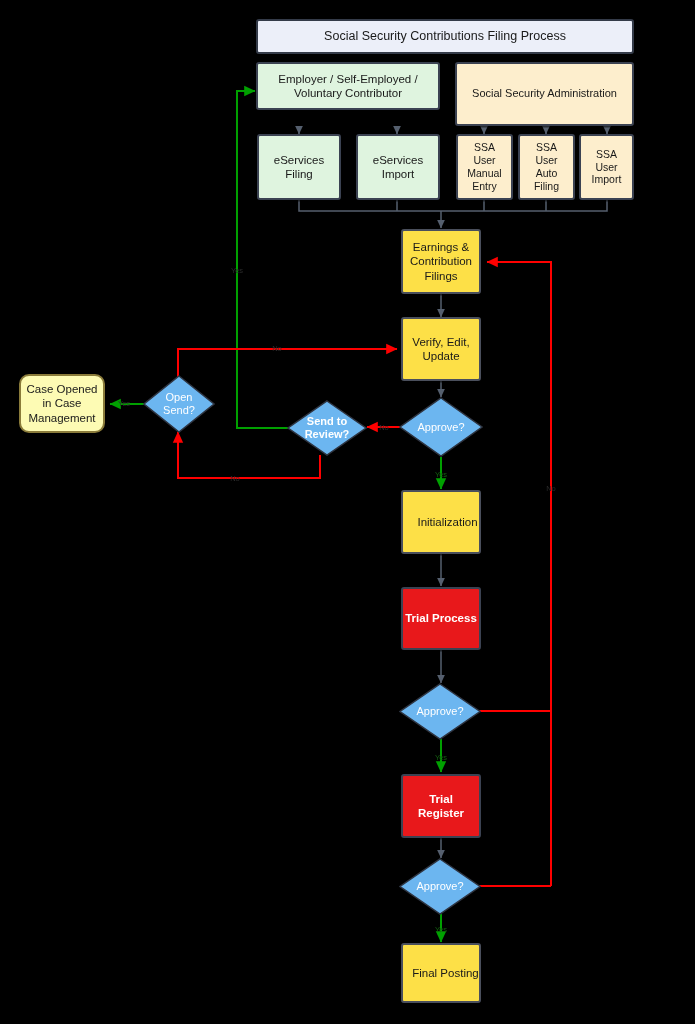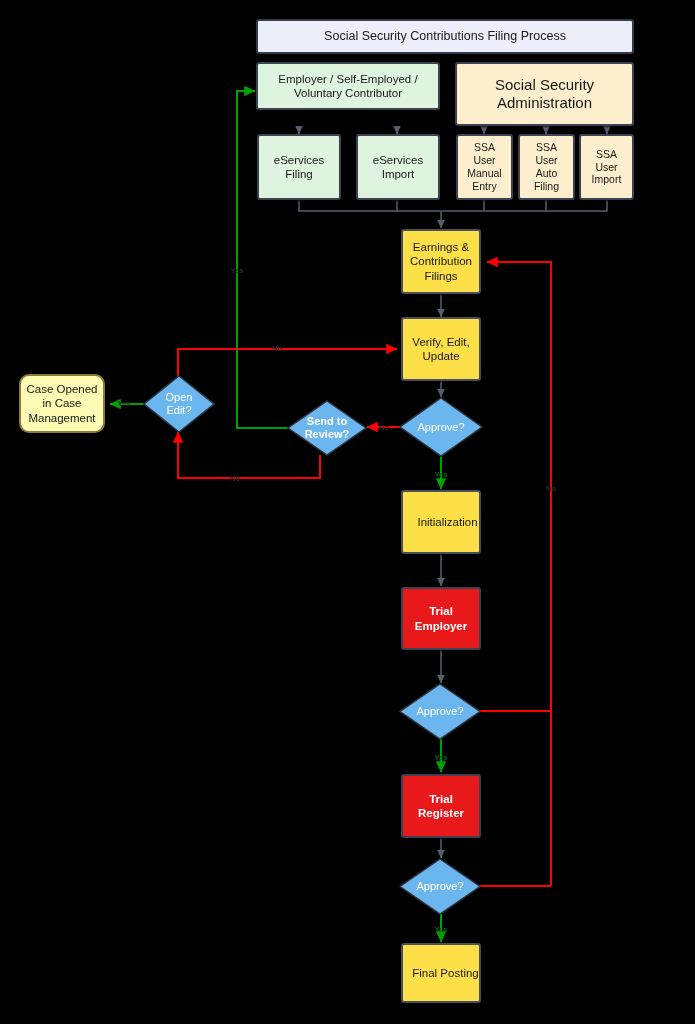--- a/index.html
+++ b/index.html
@@ -49,21 +49,21 @@
     border-color: #343b49;
   }
   .green-node {
     background: #dff4df;
     border-color: #3b4252;
     font-size: 11.5px;
   }
   .cream-node {
     background: #fdeecd;
     border-color: #3b4252;
-    font-size: 15px;
+    font-size: 11px;
   }
   .pink-node {
     background: #fde047;
     border-color: #4a4f5c;
     font-size: 11.5px;
   }
   .red-node {
     background: #e8181b;
     border-color: #3b4252;
     color: #ffffff;
@@ -96,21 +96,21 @@
     color: #ffffff;
     font-size: 11px;
     line-height: 1.18;
     white-space: pre-line;
     z-index: 1;
   }
   .edge-label {
     position: absolute;
     font-size: 7.5px;
     color: #2b2b2b;
-    font-weight: bold;
+    font-weight: normal;
     z-index: 4;
     white-space: nowrap;
     transform: translate(-50%, -50%);
   }
 </style>
 </head>
 <body>
 
 <div id="canvas">
 
@@ -230,30 +230,30 @@
     </svg>
     <div class="dlabel">Send to
 Review?</div>
   </div>
 
   <div class="diamond" style="left:143px; top:375px; width:72px; height:58px;">
     <svg class="dshape" viewBox="0 0 72 58">
       <polygon points="36,1 71,29 36,57 1,29" fill="#6cb6f0" stroke="#2f3542" stroke-width="1.5"></polygon>
     </svg>
     <div class="dlabel">Open
-Edit?</div>
+Send?</div>
   </div>
 
   <div class="node yellow-node" style="left:19px; top:374px; width:86px; height:59px;">Case Opened
 in Case
 Management</div>
 
   <div class="node pink-node" style="left:401px; top:490px; width:80px; height:64px;padding-left:13px;">Initialization</div>
 
-  <div class="node red-node" style="left:401px; top:587px; width:80px; height:63px;">Trial Employer</div>
+  <div class="node red-node" style="left:401px; top:587px; width:80px; height:63px;">Trial Process</div>
 
   <div class="diamond" style="left:399px; top:683px; width:82px; height:57px;">
     <svg class="dshape" viewBox="0 0 82 57">
       <polygon points="41,1 81,28.5 41,56 1,28.5" fill="#6cb6f0" stroke="#2f3542" stroke-width="1.5"></polygon>
     </svg>
     <div class="dlabel">Approve?</div>
   </div>
 
   <div class="node red-node" style="left:401px; top:774px; width:80px; height:64px;">Trial
 Register</div>

